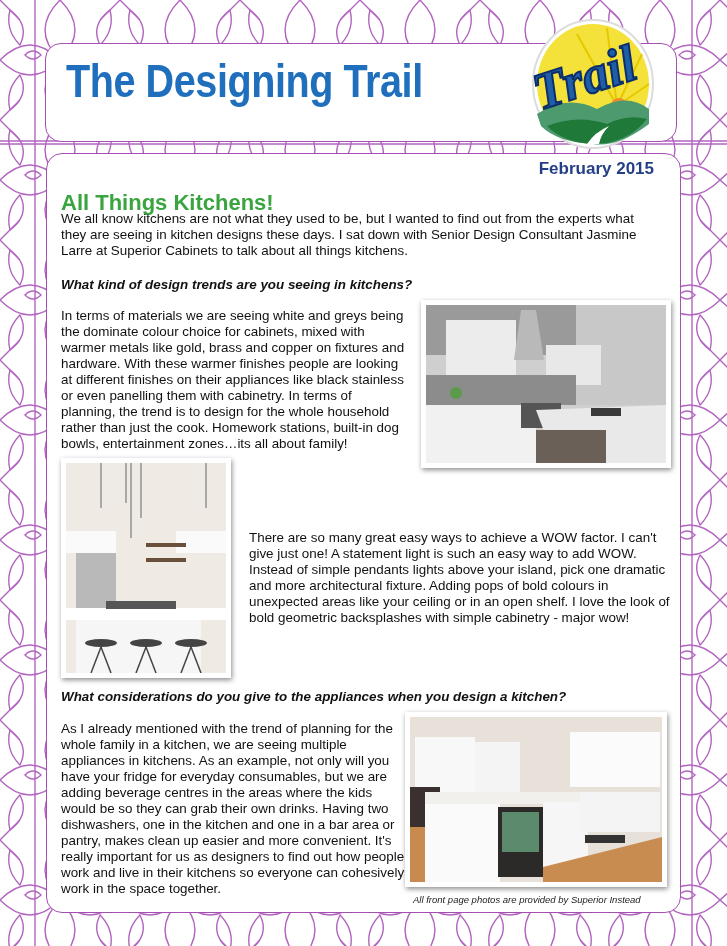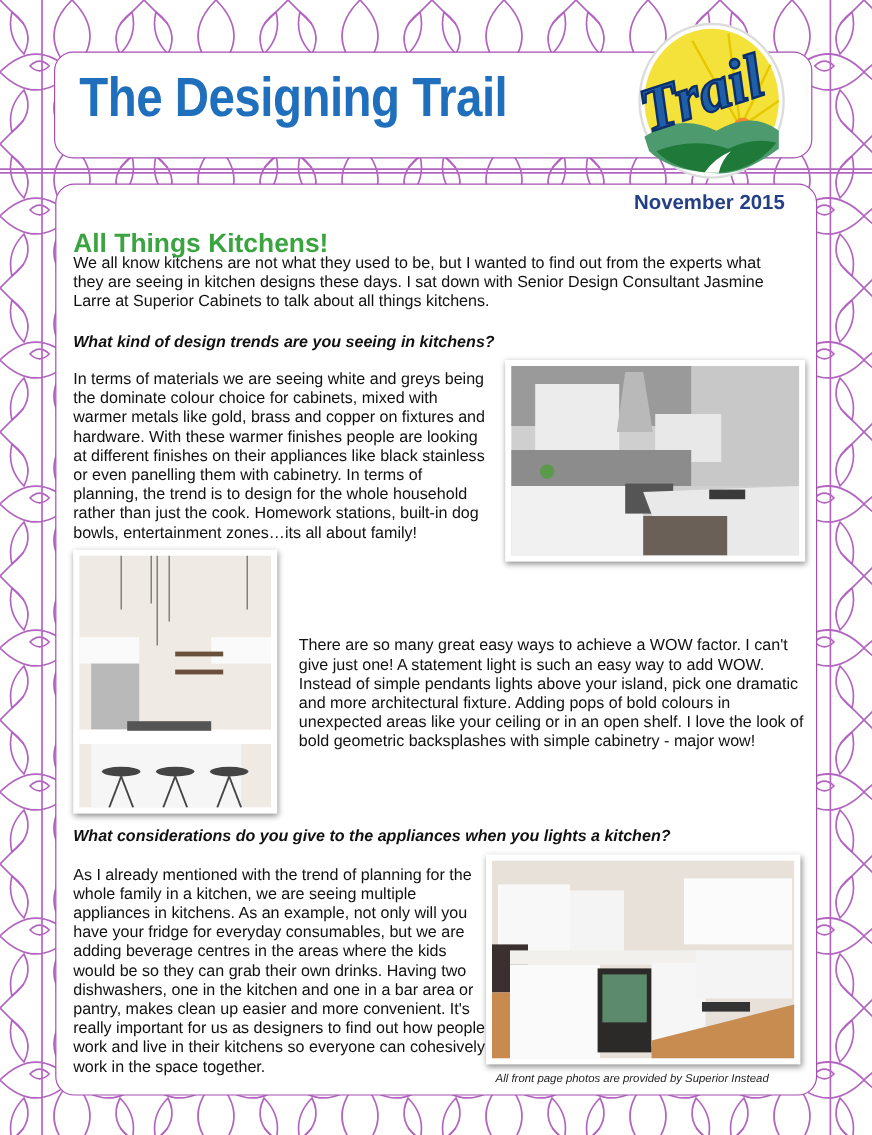--- a/index.html
+++ b/index.html
@@ -3,21 +3,21 @@
 <meta charset="utf-8">
 <style>
   * { box-sizing: border-box; margin: 0; padding: 0; }
   html, body { width: 727px; height: 946px; overflow: hidden; background: #fff; }
   body { position: relative; font-family: "Liberation Sans", sans-serif; color: #111; }
 
   
   .ornament { position: absolute; inset: 0; width: 727px; height: 946px; }
 
   .header-panel {
-    position: absolute; left: 45px; top: 43px; width: 632px; height: 89px;
+    position: absolute; left: 45px; top: 43px; width: 632px; height: 99px;
     background: #fff; border: 1.5px solid #a64fb3; border-radius: 16px;
   }
   .title {
     position: absolute; left: 20px; top: 10px;
     font-family: "Liberation Sans", sans-serif; font-weight: bold;
     font-size: 46px; color: #1f6fbd; letter-spacing: -0.5px;
     transform: scaleX(0.86); transform-origin: left center; white-space: nowrap;
   }
 
   .logo { position: absolute; left: 517px; top: 14px; width: 148px; height: 136px; }
@@ -94,21 +94,21 @@
   <circle cx="102" cy="92" r="8" fill="#ef8a2d"></circle>
   <path d="M20 100 Q50 80 80 95 Q110 78 132 95 L132 110 Q100 134 76 130 Q40 128 24 112Z" fill="#4c9a6d"></path>
   <path d="M30 112 Q60 100 90 110 Q110 100 130 105 Q110 130 76 130 Q45 128 30 112Z" fill="#1f7a3a"></path>
   <path d="M70 130 Q78 118 92 112 Q84 120 82 130Z" fill="#ffffff"></path>
   <g transform="rotate(-18 70 60)">
     <text x="14" y="80" font-family="Liberation Serif, serif" font-weight="bold" font-style="italic" font-size="52" fill="#1f5fa8" stroke="#0c2f6b" stroke-width="2">Trail</text>
   </g>
 </svg>
 
 <div class="main-panel">
-  <div class="date">November 2015</div>
+  <div class="date">February 2015</div>
   <div class="headline">All Things Kitchens!</div>
 
   <div class="p" style="left:14px; top:57px; width:600px;">We all know kitchens are not what they used to be, but I wanted to find out from the experts what they are seeing in kitchen designs these days.  I sat down with Senior Design Consultant Jasmine Larre at Superior Cabinets to talk about all things kitchens.</div>
 
   <div class="q" style="left:14px; top:123px; width:600px;">What kind of design trends are you seeing in kitchens?</div>
   <div class="p" style="left:14px; top:154px; width:345px;">In terms of materials we are seeing white and greys being the dominate colour choice for cabinets, mixed with warmer metals like gold, brass and copper on fixtures and hardware.  With these warmer finishes people are looking at different finishes on their appliances like black stainless or even panelling them with cabinetry. In terms of planning, the trend is to design for the whole household rather than just the cook. Homework stations, built-in dog bowls, entertainment zones…its all about family!</div>
 
   <div class="photo" style="left:374px; top:146px; width:250px; height:168px;">
     <svg viewBox="0 0 240 158" preserveAspectRatio="none" xmlns="http://www.w3.org/2000/svg">
       <rect width="240" height="158" fill="#cfcfcf"></rect>
@@ -156,21 +156,21 @@
         <line x1="80" y1="184" x2="70" y2="210"></line>
           <line x1="80" y1="184" x2="90" y2="210"></line>
         <line x1="125" y1="184" x2="115" y2="210"></line>
           <line x1="125" y1="184" x2="135" y2="210"></line>
       </g>
     </svg>
   </div>
 
   <div class="p" style="left:202px; top:376px; width:425px;">There are so many great easy ways to achieve a WOW factor. I can't give just one! A statement light is such an easy way to add WOW. Instead of simple pendants lights above your island, pick one dramatic and more architectural fixture. Adding pops of bold colours in unexpected areas like your ceiling or in an open shelf. I love the look of bold geometric backsplashes with simple cabinetry - major wow!</div>
 
-  <div class="q" style="left:14px; top:535px; width:610px;">What considerations do you give to the appliances when you lights a kitchen?</div>
+  <div class="q" style="left:14px; top:535px; width:610px;">What considerations do you give to the appliances when you design a kitchen?</div>
   <div class="p" style="left:14px; top:567px; width:345px;">As I already mentioned with the trend of planning for the whole family in a kitchen, we are seeing multiple appliances in kitchens. As an example, not only will you have your fridge for everyday consumables, but we are adding beverage centres in the areas where the kids would be so they can grab their own drinks. Having two dishwashers, one in the kitchen and one in a bar area or pantry, makes clean up easier and more convenient. It's really important for us as designers to find out how people work and live in their kitchens so everyone can cohesively work in the space together.</div>
 
   <div class="photo" style="left:358px; top:558px; width:262px; height:175px;">
     <svg viewBox="0 0 252 165" preserveAspectRatio="none" xmlns="http://www.w3.org/2000/svg">
       <rect width="252" height="165" fill="#e7e1da"></rect>
       <rect x="5" y="20" width="60" height="60" fill="#f8f8f8"></rect>
       <rect x="65" y="25" width="45" height="60" fill="#f4f4f4"></rect>
       <rect x="160" y="15" width="90" height="55" fill="#fbfbfb"></rect>
       <rect x="0" y="70" width="30" height="40" fill="#3a3030"></rect>
       <rect x="15" y="75" width="160" height="12" fill="#f2f0ec"></rect>

